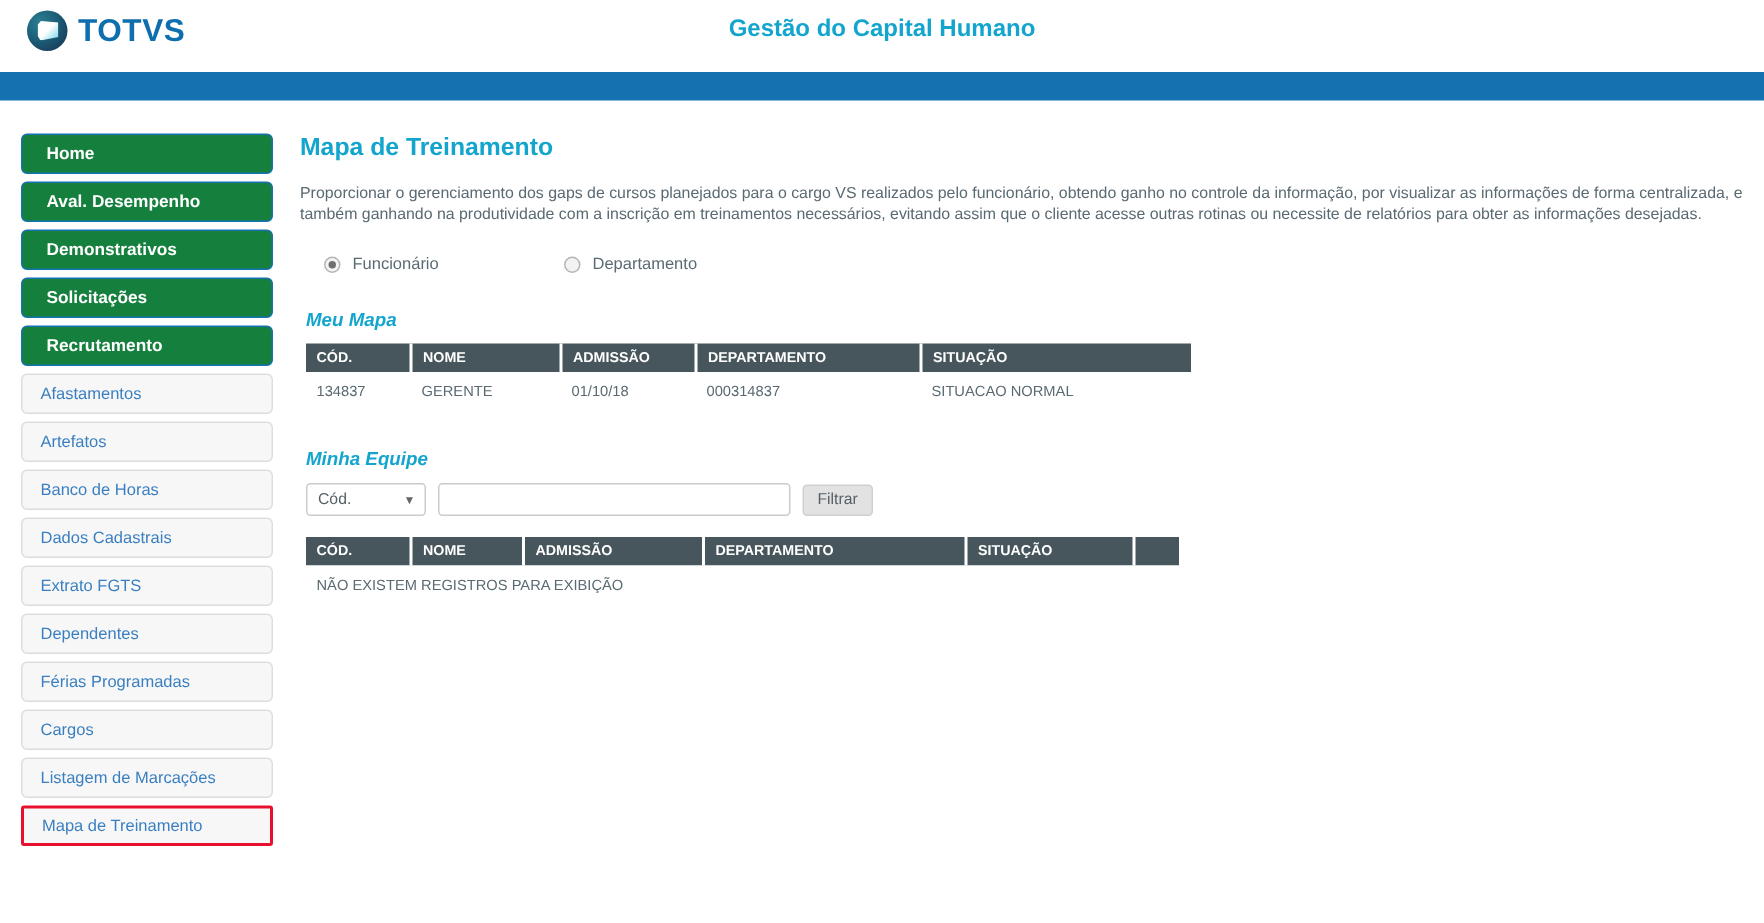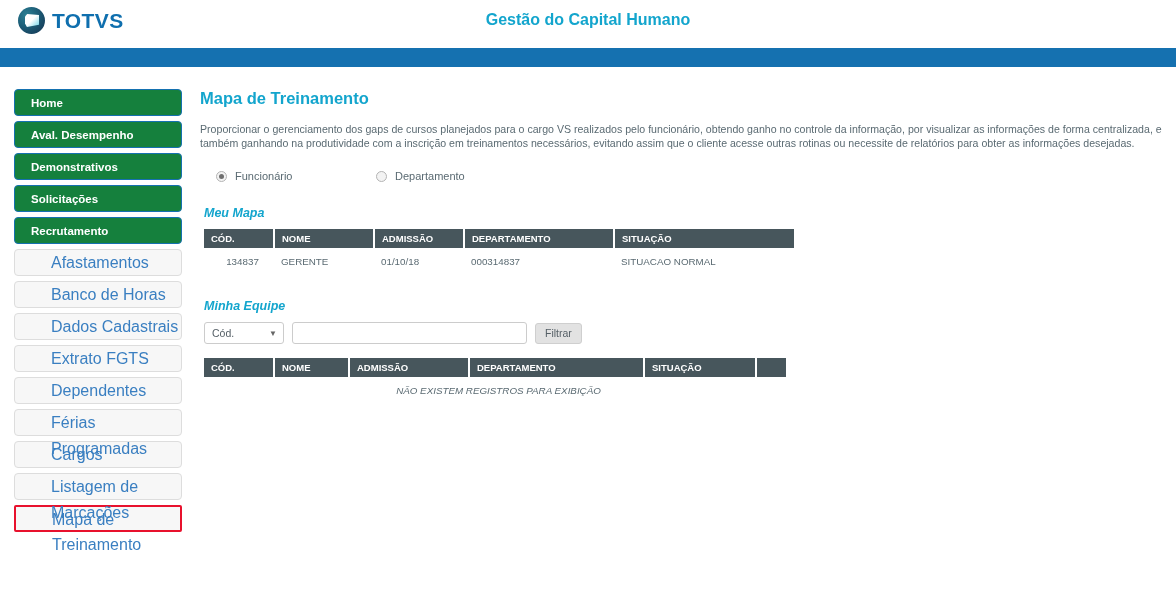--- a/index.html
+++ b/index.html
@@ -91,22 +91,22 @@
   }
   .nav-sub {
     display: block;
     width: 168px;
     height: 27px;
     line-height: 26px;
     background: #f7f7f7;
     border: 1px solid #dddddd;
     border-radius: 4px;
     color: #3a7fc1;
-    font-size: 16px;
-    padding-left: 36px;
+    font-size: 11px;
+    padding-left: 12px;
     margin-bottom: 5px;
     cursor: pointer;
   }
   .nav-sub.hl {
     border: 2px solid #e8112d;
     border-radius: 2px;
     line-height: 25px;
   }
 
   
@@ -182,27 +182,26 @@
     height: 16px;
     white-space: nowrap;
   }
   table.grid thead th:last-child { border-right: none; }
   table.grid tbody td {
     font-size: 9.8px;
     color: #5a6a72;
     padding: 8px 0 6px 7px;
     background: #ffffff;
   }
-  td.link { color: #13a5cd; padding-left: 14px; text-align: center; }
+  td.link { color: #13a5cd; padding-left: 14px; }
   td.empty {
-    text-align: center;
+    text-align: left;
     padding-top: 9px;
     font-size: 9.5px;
     color: #8a9399;
-    font-style: italic;
   }
 
   
   #filter-row {
     display: flex;
     align-items: center;
     margin: 0 0 14px 4px;
   }
   #filter-select {
     width: 80px; height: 22px;
@@ -261,20 +260,21 @@
   <nav id="sidebar">
     <div id="nav-main-list">
         <div class="nav-main">Home</div>
         <div class="nav-main">Aval. Desempenho</div>
         <div class="nav-main">Demonstrativos</div>
         <div class="nav-main">Solicitações</div>
         <div class="nav-main">Recrutamento</div>
       </div>
     <div id="nav-sub-list">
         <div class="nav-sub">Afastamentos</div>
+        <div class="nav-sub">Artefatos</div>
         <div class="nav-sub">Banco de Horas</div>
         <div class="nav-sub">Dados Cadastrais</div>
         <div class="nav-sub">Extrato FGTS</div>
         <div class="nav-sub">Dependentes</div>
         <div class="nav-sub">Férias Programadas</div>
         <div class="nav-sub">Cargos</div>
         <div class="nav-sub">Listagem de Marcações</div>
         <div class="nav-sub hl">Mapa de Treinamento</div>
       </div>
   </nav>

